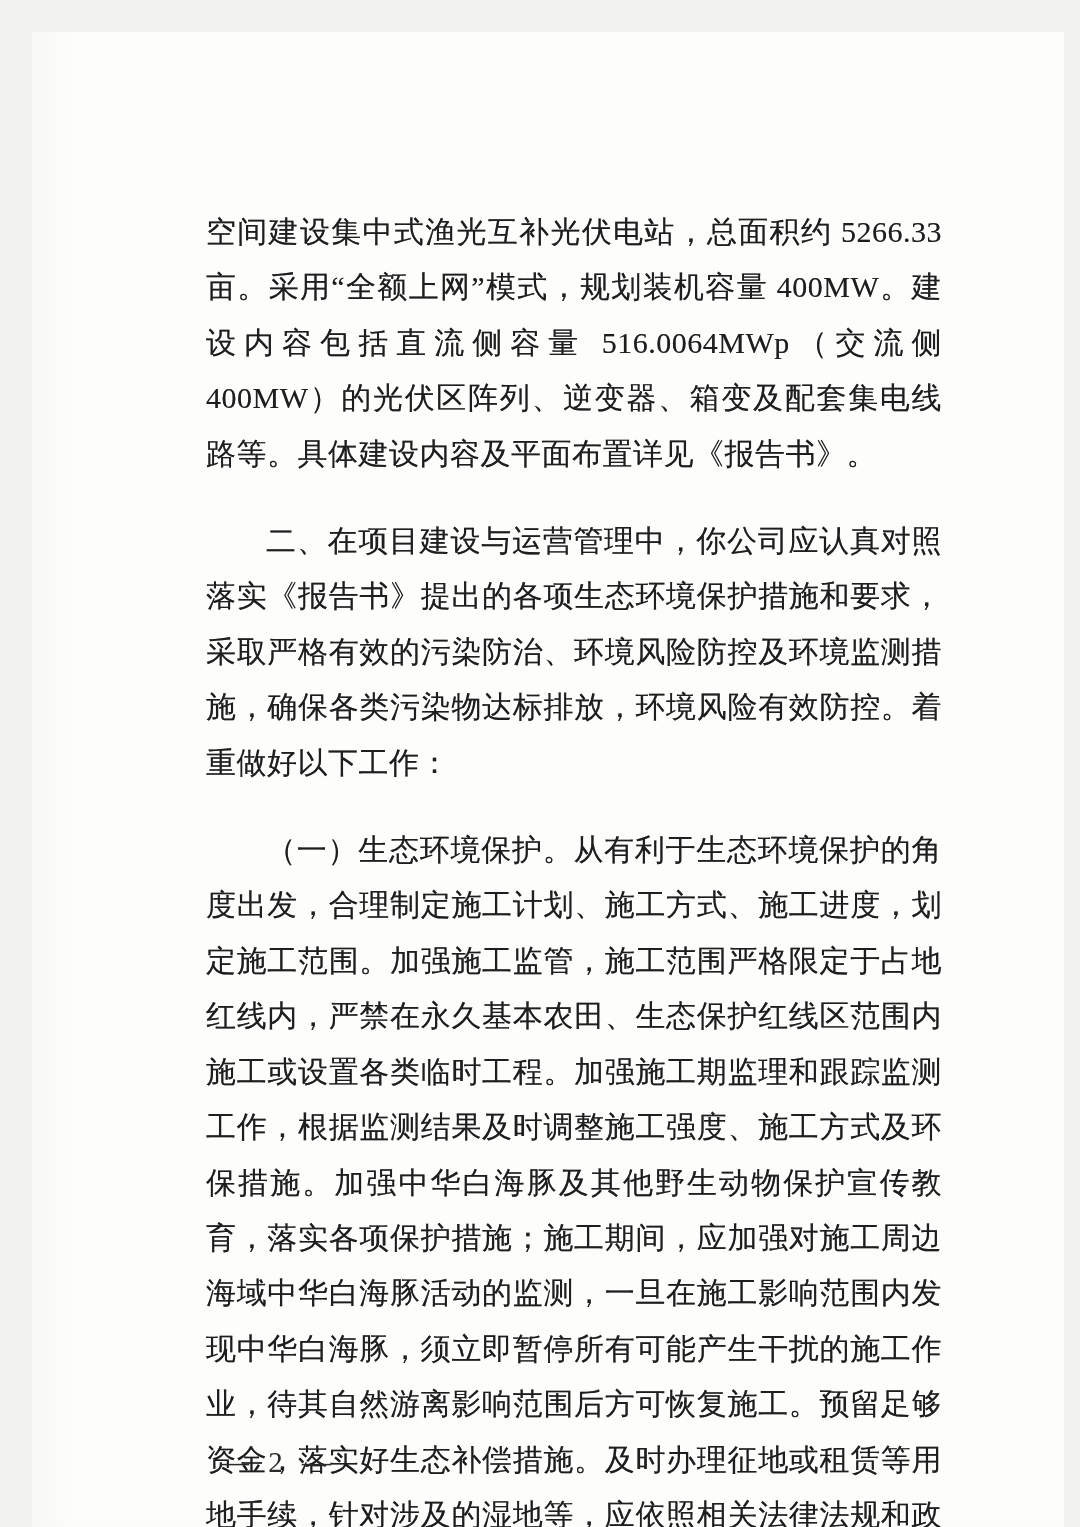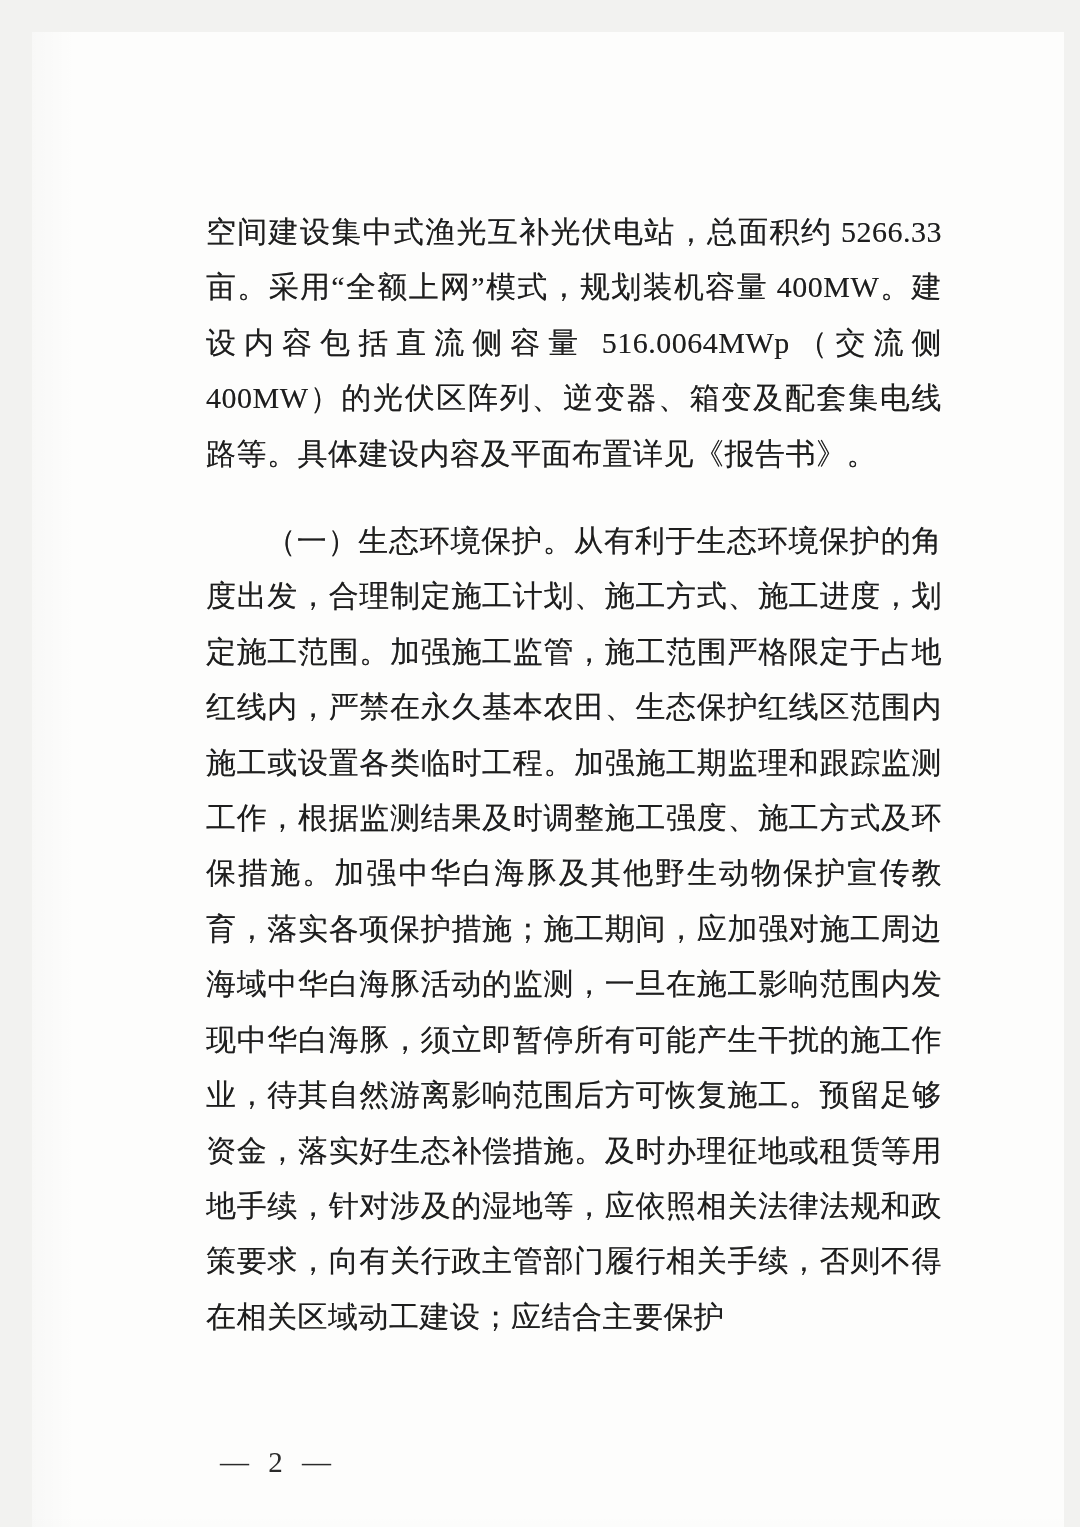--- a/index.html
+++ b/index.html
@@ -50,16 +50,17 @@
     letter-spacing: 6px;
     color: #2a2a2a;
   }
 </style>
 </head>
 <body>
 
 <div class="page">
   <div class="content">
     <p class="para">空间建设集中式渔光互补光伏电站，总面积约 5266.33 亩。采用“全额上网”模式，规划装机容量 400MW。建设内容包括直流侧容量 516.0064MWp（交流侧 400MW）的光伏区阵列、逆变器、箱变及配套集电线路等。具体建设内容及平面布置详见《报告书》。</p>
+    <p class="para indent">二、在项目建设与运营管理中，你公司应认真对照落实《报告书》提出的各项生态环境保护措施和要求，采取严格有效的污染防治、环境风险防控及环境监测措施，确保各类污染物达标排放，环境风险有效防控。着重做好以下工作：</p>
     <p class="para indent">（一）生态环境保护。从有利于生态环境保护的角度出发，合理制定施工计划、施工方式、施工进度，划定施工范围。加强施工监管，施工范围严格限定于占地红线内，严禁在永久基本农田、生态保护红线区范围内施工或设置各类临时工程。加强施工期监理和跟踪监测工作，根据监测结果及时调整施工强度、施工方式及环保措施。加强中华白海豚及其他野生动物保护宣传教育，落实各项保护措施；施工期间，应加强对施工周边海域中华白海豚活动的监测，一旦在施工影响范围内发现中华白海豚，须立即暂停所有可能产生干扰的施工作业，待其自然游离影响范围后方可恢复施工。预留足够资金，落实好生态补偿措施。及时办理征地或租赁等用地手续，针对涉及的湿地等，应依照相关法律法规和政策要求，向有关行政主管部门履行相关手续，否则不得在相关区域动工建设；应结合主要保护</p>
   </div>
   <div class="page-number">— 2 —</div>
 </div>
 
 </body></html>

